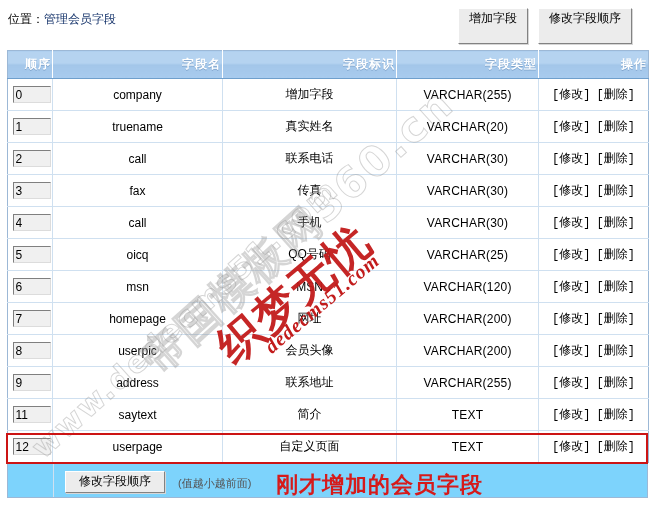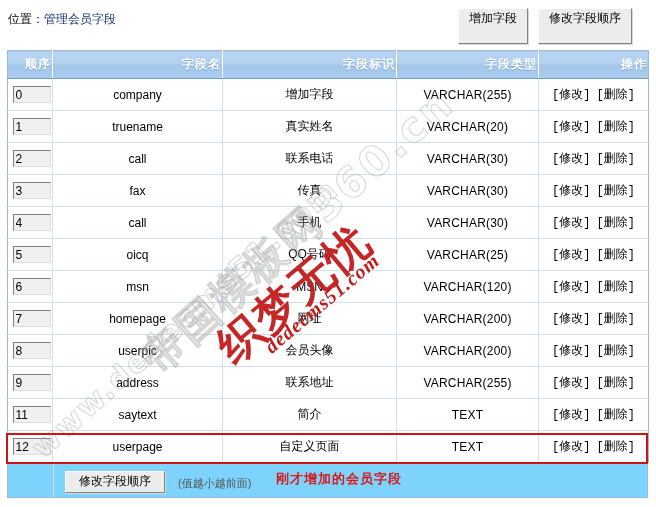--- a/index.html
+++ b/index.html
@@ -161,21 +161,21 @@
   #reorder-hint {
     position: absolute;
     left: 170px; top: 12px;
     font-size: 11px;
     color: #555555;
     white-space: nowrap;
   }
   #annotation {
     position: absolute;
     left: 268px; top: 6px;
-    font-size: 13px;
+    font-size: 22px;
     font-weight: bold;
     color: #d61a1a;
     letter-spacing: 1px;
     white-space: nowrap;
   }
 
   
   #wm-layer {
     position: absolute;
     left: 0; top: 0;

